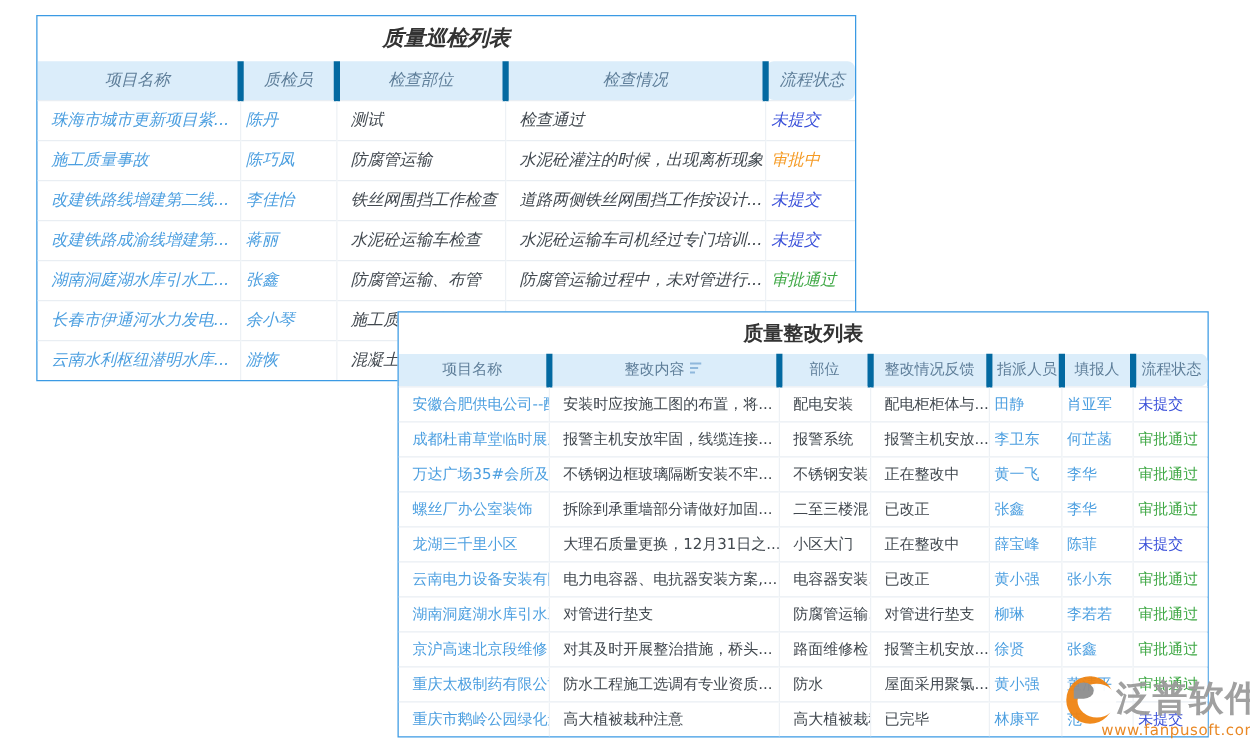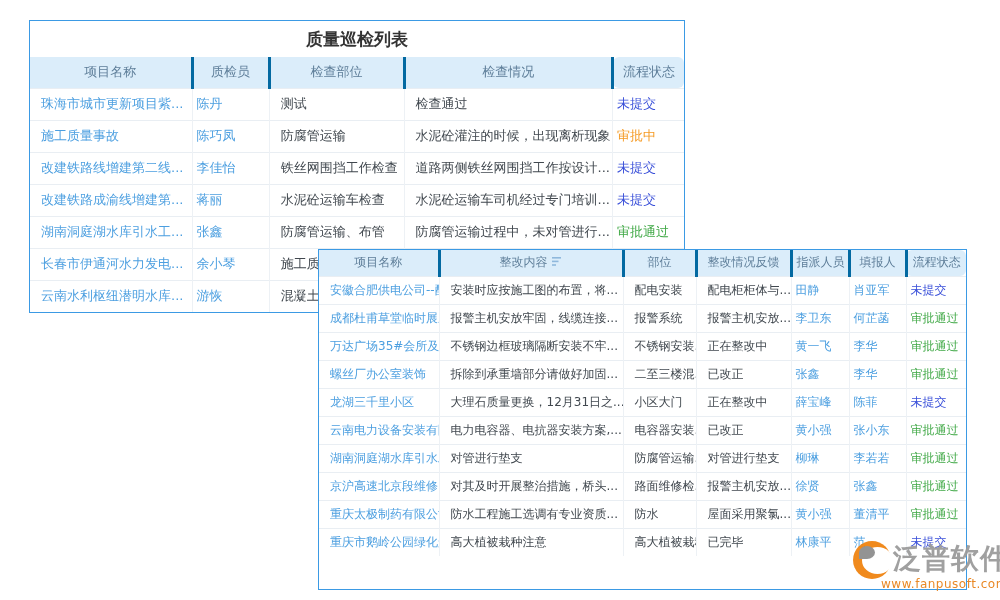--- a/index.html
+++ b/index.html
@@ -5,35 +5,35 @@
   html,body{margin:0;padding:0;}
   body{
     width:1000px;height:600px;position:relative;overflow:hidden;
     background:#ffffff;
     font-family:"DejaVu Sans","Liberation Sans",sans-serif;
   }
   .panel{
     position:absolute;background:#ffffff;
     border:1px solid #3b9ae4;box-sizing:border-box;
   }
-  #inspection-panel{left:29px;top:20px;width:656px;height:293px;z-index:1;}
+  #inspection-panel{left:29px;top:12px;width:656px;height:293px;z-index:1;font-style:italic;}
   #rectify-panel{left:318px;top:249px;width:649px;height:341px;z-index:10;}
   .panel-title{
     text-align:center;font-weight:bold;color:#333333;
   }
   #inspection-panel .panel-title{height:36px;line-height:36px;font-size:17px;}
   #rectify-panel .panel-title{height:33px;line-height:33px;font-size:16px;}
   table{border-collapse:collapse;table-layout:fixed;width:100%;}
   th,td{
     overflow:hidden;white-space:nowrap;box-sizing:border-box;
     padding:0 4px;
   }
   thead th{
     background:#dbedfa;color:#5e7e99;font-weight:normal;text-align:center;
-    border-right:3px solid #0369a1;
+    border-right:5px solid #0369a1;
   }
   thead th:last-child{border-right:none;border-radius:6px;}
   tbody td{
     color:#41484f;background:#ffffff;
     border-top:1px solid #e9eef3;border-right:1px solid #edf1f5;
   }
   tbody td:last-child{border-right:none;}
   #inspection-panel thead th{height:31px;font-size:13px;}
   #inspection-panel tbody td{height:32px;font-size:13px;}
   #rectify-panel thead th{height:26px;font-size:12px;}
@@ -123,20 +123,21 @@
           <td class="al-center"><span class="link">游恢</span></td>
           <td class="al-left"><span>混凝土沟渠工</span></td>
           <td class="al-left"><span></span></td>
           <td class="al-center"><span class="status"></span></td>
         </tr>
       </tbody>
   </table>
 </div>
 
 <div class="panel" id="rectify-panel">
+  <div class="panel-title">质量整改列表</div>
   <table id="rectify-table">
     <colgroup>
       <col style="width:120px">
         <col style="width:184px">
         <col style="width:73px">
         <col style="width:95px">
         <col style="width:58px">
         <col style="width:57px">
         <col style="width:60px">
     </colgroup>

